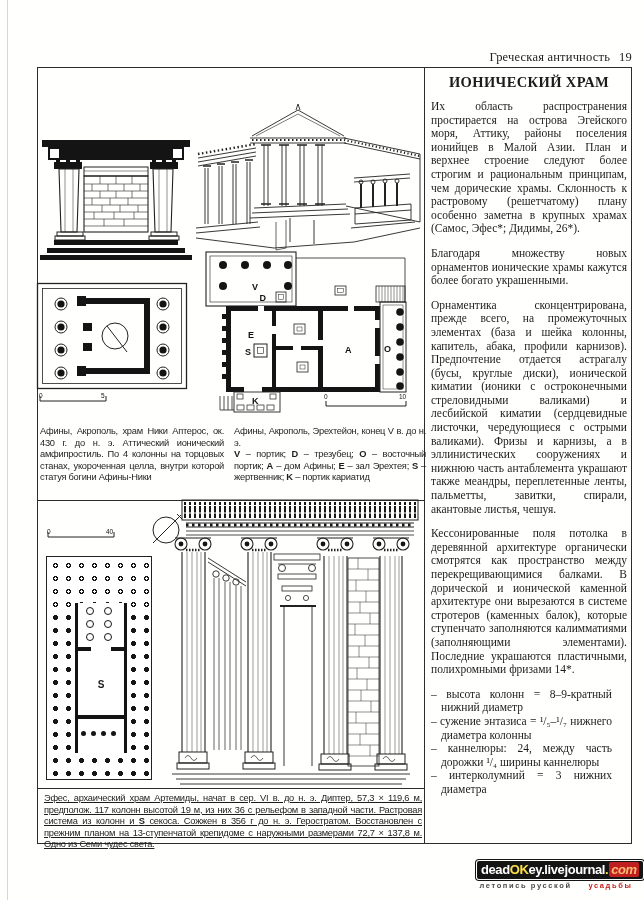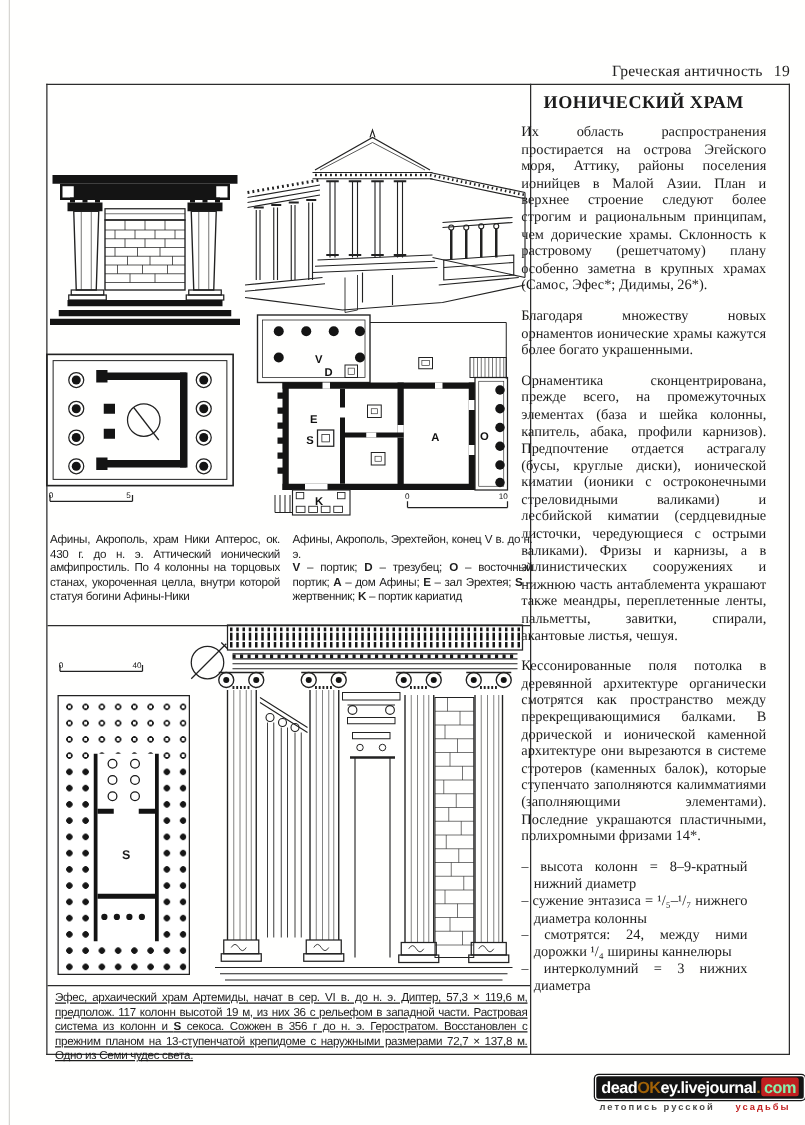--- a/index.html
+++ b/index.html
@@ -5,21 +5,21 @@
   html,body{margin:0;padding:0;}
   body{width:644px;height:900px;background:#f4f4f2;}
   .sheet{position:relative;width:644px;height:900px;background:#fffffe;overflow:hidden;
          font-family:"Liberation Serif", serif;color:#1c1c1c;}
   .scan-edge{position:absolute;left:7px;top:0;width:1px;height:900px;background:#d7d6d2;}
   .hline{position:absolute;height:1px;background:#2c2c2c;}
   .vline{position:absolute;width:1px;background:#2c2c2c;}
   .header{position:absolute;left:37px;top:50px;width:595px;text-align:right;
           font-size:12.5px;letter-spacing:.2px;color:#222;}
   .header .pg{padding-left:9px;}
-  .rcol{position:absolute;left:417px;top:74px;width:196px;height:766px;overflow:hidden;font-family:Liberation Serif, serif;}
+  .rcol{position:absolute;left:431px;top:74px;width:196px;height:766px;overflow:hidden;font-family:Liberation Serif, serif;}
   .rcol h1{margin:0 0 9px 0;font-size:14.5px;text-align:center;letter-spacing:.4px;font-weight:bold;}
   .rcol p{margin:0 0 11px 0;font-size:11.5px;line-height:13.6px;text-align:justify;}
   .sizes{font-size:11.5px;line-height:13.6px;}
   .sizes .shead b{font-weight:bold;}
   .sizes ul{margin:1px 15px 0 0;padding:0;list-style:none;}
   .sizes li{padding-left:10px;text-indent:-10px;margin:0;text-align:justify;}
   .cap{position:absolute;font-family:"Liberation Sans", sans-serif;font-size:9.3px;
        line-height:11.6px;color:#1d1d1d;letter-spacing:-0.25px;text-align:justify;}
   .cap .lk{font-weight:bold;}
   .figbox{position:absolute;}
@@ -44,22 +44,22 @@
   .ap-ring{position:absolute;width:6px;height:6px;border:1.3px solid #161616;border-radius:50%;}
   .ap-dot{position:absolute;width:5px;height:5px;background:#161616;border-radius:50%;}
   .ap-s{position:absolute;left:0;right:0;top:76px;text-align:center;
         font-family:"Liberation Sans", sans-serif;font-weight:bold;font-size:10px;}
   
   .wm{position:absolute;left:476px;top:860px;width:160px;text-align:center;
       font-family:"Liberation Sans", sans-serif;cursor:pointer;}
   .wm-badge{display:inline-block;background:#141414;border-radius:3px;padding:2px 5px 3px 5px;
             box-shadow:inset 0 0 0 1px #ffffff, 0 0 0 1px #141414;
             font-weight:bold;font-size:13px;letter-spacing:-0.4px;color:#fff;white-space:nowrap;}
-  .wm-red{color:#a16207;}
-  .wm-com{background:#c01f1f;color:#86efac;border-radius:2px;padding:0 2px;margin-left:1px;}
+  .wm-red{color:#fde047;}
+  .wm-com{background:#c01f1f;color:#fdba74;border-radius:2px;padding:0 2px;margin-left:1px;font-style:italic;}
   .wm-sub{margin-top:1px;font-size:7.5px;font-weight:bold;letter-spacing:1.6px;color:#4a4a4a;white-space:nowrap;}
   .wm-sub .wm-red2{color:#c01f1f;margin-left:13px;}
 </style>
 </head>
 <body>
 
 <div class="sheet">
   <div class="scan-edge"></div>
 
   <div class="header">
@@ -77,21 +77,21 @@
   <div class="rcol">
     <h1>ИОНИЧЕСКИЙ ХРАМ</h1>
     <p>Их область распространения простирается на острова Эгейского моря, Аттику, районы поселения ионийцев в Малой Азии. План и верхнее строение следуют более строгим и рациональным принципам, чем дорические храмы. Склонность к растровому (решетчатому) плану особенно заметна в крупных храмах (Самос, Эфес*; Дидимы, 26*).</p>
     <p>Благодаря множеству новых орнаментов ионические храмы кажутся более богато украшенными.</p>
     <p>Орнаментика сконцентрирована, прежде всего, на промежуточных элементах (база и шейка колонны, капитель, абака, профили карнизов). Предпочтение отдается астрагалу (бусы, круглые диски), ионической киматии (ионики с остроконечными стреловидными валиками) и лесбийской киматии (сердцевидные листочки, чередующиеся с острыми валиками). Фризы и карнизы, а в эллинистических сооружениях и нижнюю часть антаблемента украшают также меандры, переплетенные ленты, пальметты, завитки, спирали, акантовые листья, чешуя.</p>
     <p>Кессонированные поля потолка в деревянной архитектуре органически смотрятся как пространство между перекрещивающимися балками. В дорической и ионической каменной архитектуре они вырезаются в системе стротеров (каменных балок), которые ступенчато заполняются калимматиями (заполняющими элементами). Последние украшаются пластичными, полихромными фризами 14*.</p>
     <div class="sizes">
       <ul>
         <li>– высота колонн = 8–9-кратный нижний диаметр</li>
         <li>– сужение энтазиса = ¹/₅–¹/₇ нижнего диаметра колонны</li>
-        <li>– смотрятся: 24, между ними дорожки ¹/₄ ширины каннелюры</li>
+        <li>– каннелюры: 24, между часть дорожки ¹/₄ ширины каннелюры</li>
         <li>– интерколумний = 3 нижних диаметра</li>
       </ul>
     </div>
   </div>
 
   <div class="figbox" style="left:40px;top:112px;">
     <svg width="152" height="156" viewBox="0 0 152 156">
       <g>
         <rect x="2" y="28" width="148" height="7" fill="#141414"></rect>
         <rect x="8" y="35" width="136" height="13" fill="#141414"></rect>

